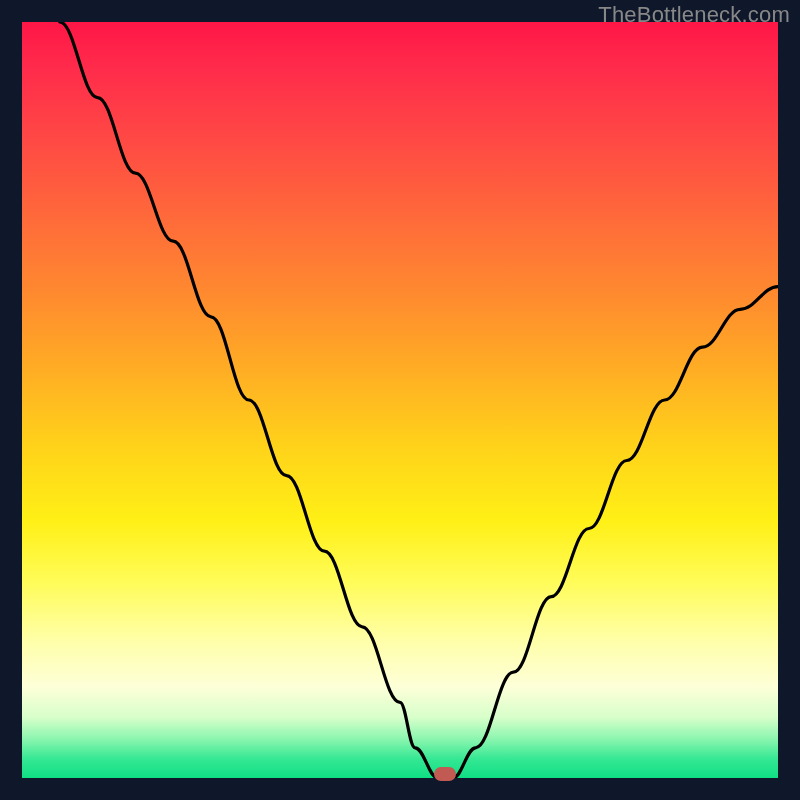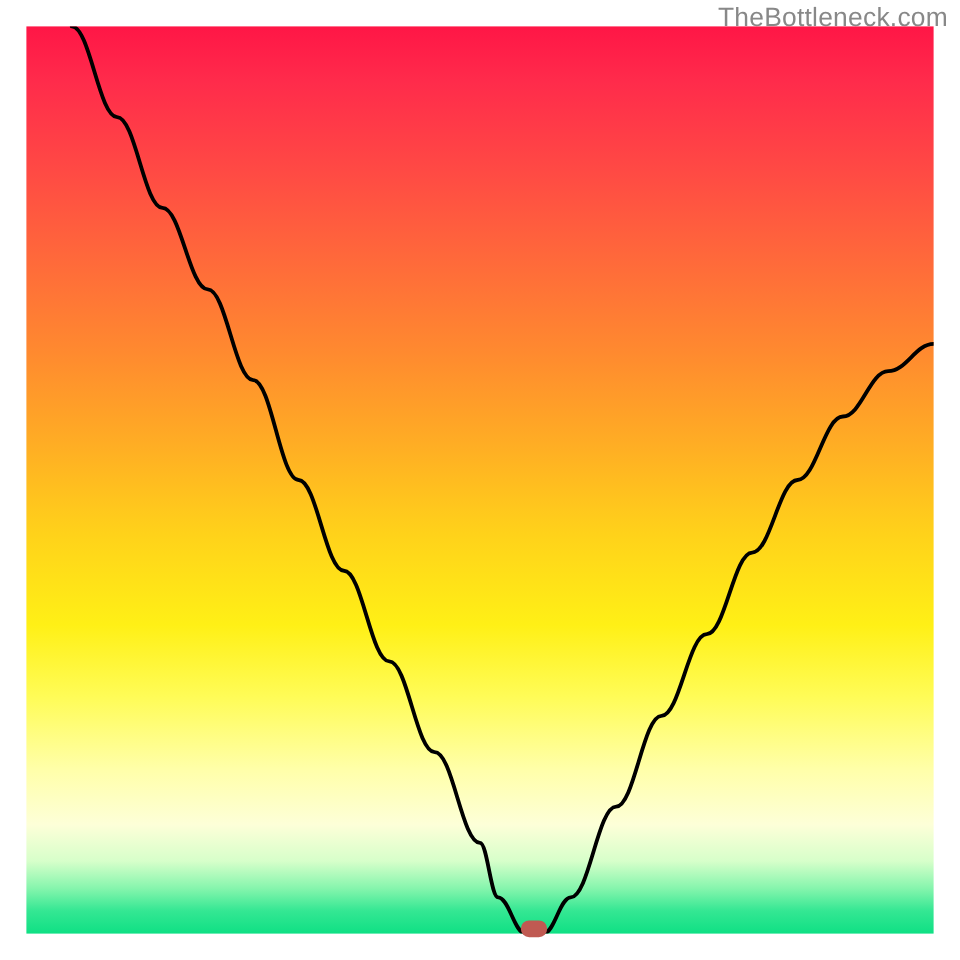--- a/index.html
+++ b/index.html
@@ -10,21 +10,21 @@
     background: #000;
     overflow: hidden;
     font-family: Arial, Helvetica, sans-serif;
   }
   .frame {
     position: absolute;
     left: 0;
     top: 0;
     width: 800px;
     height: 800px;
-    background: #ffffff;
+    background: #0f172a;
   }
   .plot-area {
     position: absolute;
     left: 22px;
     top: 22px;
     width: 756px;
     height: 756px;
     
     background: linear-gradient(to bottom,
       #ff1646 0%,

